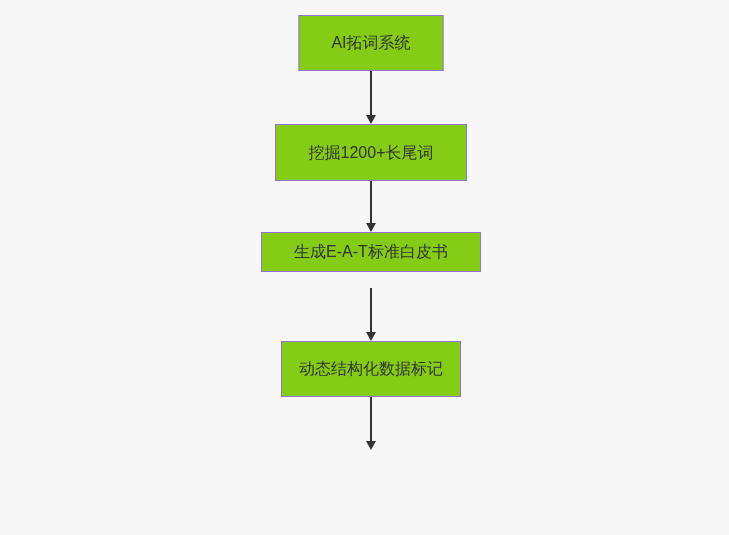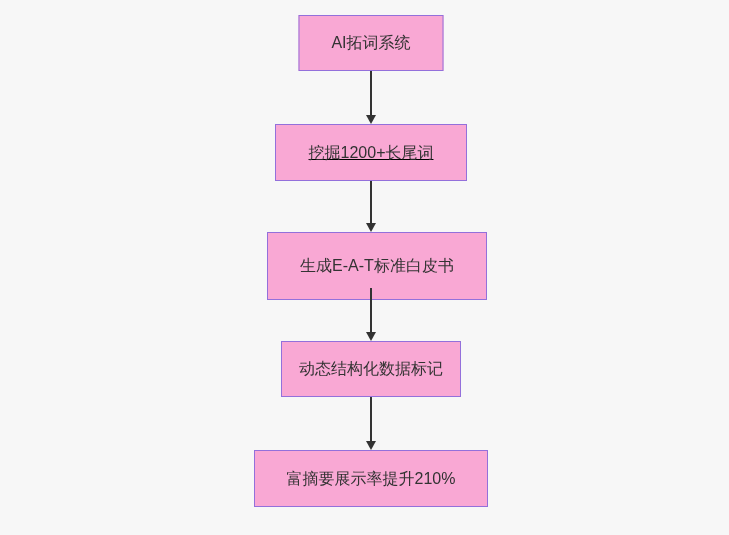--- a/index.html
+++ b/index.html
@@ -12,36 +12,36 @@
     position: relative;
     width: 729px;
     height: 535px;
     background: #f7f7f7;
     overflow: hidden;
   }
   .node {
     position: absolute;
     transform: translateX(-50%);
     left: 371px;
-    background: #f9a8d4;
+    background: #84cc16;
     border: 1.5px solid #9370DB;
     box-sizing: border-box;
     display: flex;
     align-items: center;
     justify-content: center;
   }
   .node span {
     color: #333333;
     font-size: 16px;
     white-space: nowrap;
     line-height: 1;
   }
   .node-1 { top: 15px;  width: 145px; height: 56px; }
-  .node-2 { top: 124px; width: 192px; height: 57px; text-decoration: underline; }
-  .node-3 { top: 232px; width: 220px; height: 68px; margin-left: 6px; }
+  .node-2 { top: 124px; width: 192px; height: 57px; }
+  .node-3 { top: 232px; width: 220px; height: 40px; }
   .node-4 { top: 341px; width: 180px; height: 56px; }
   .node-5 { top: 450px; width: 234px; height: 57px; }
 
   .arrow {
     position: absolute;
     left: 370px;
     width: 2px;
     background: #333333;
   }
   .arrow::after {
@@ -82,17 +82,14 @@
   </div>
 
   <div class="arrow arrow-3"></div>
 
   <div class="node node-4">
     <span>动态结构化数据标记</span>
   </div>
 
   <div class="arrow arrow-4"></div>
 
-  <div class="node node-5">
-    <span>富摘要展示率提升210%</span>
-  </div>
 
 </div>
 
 </body></html>

